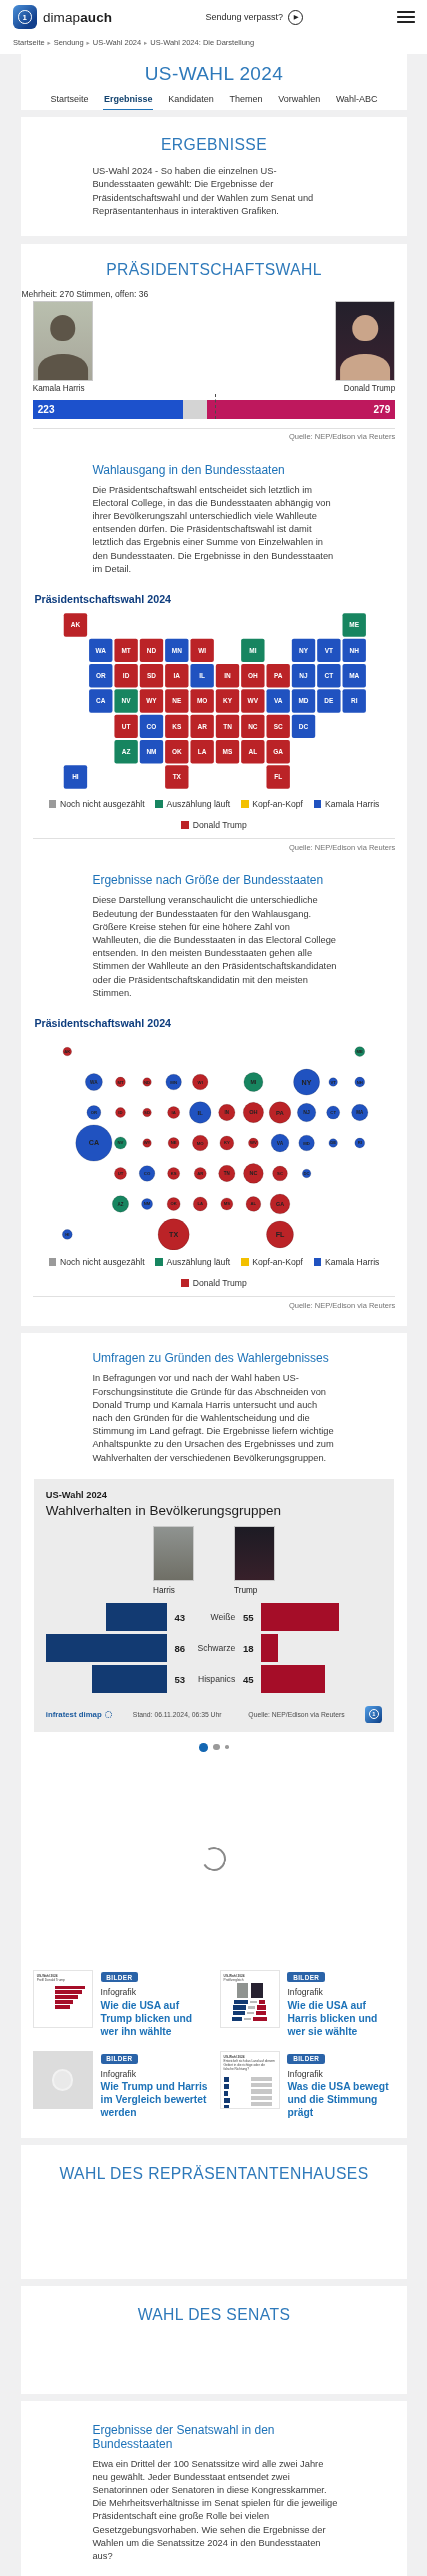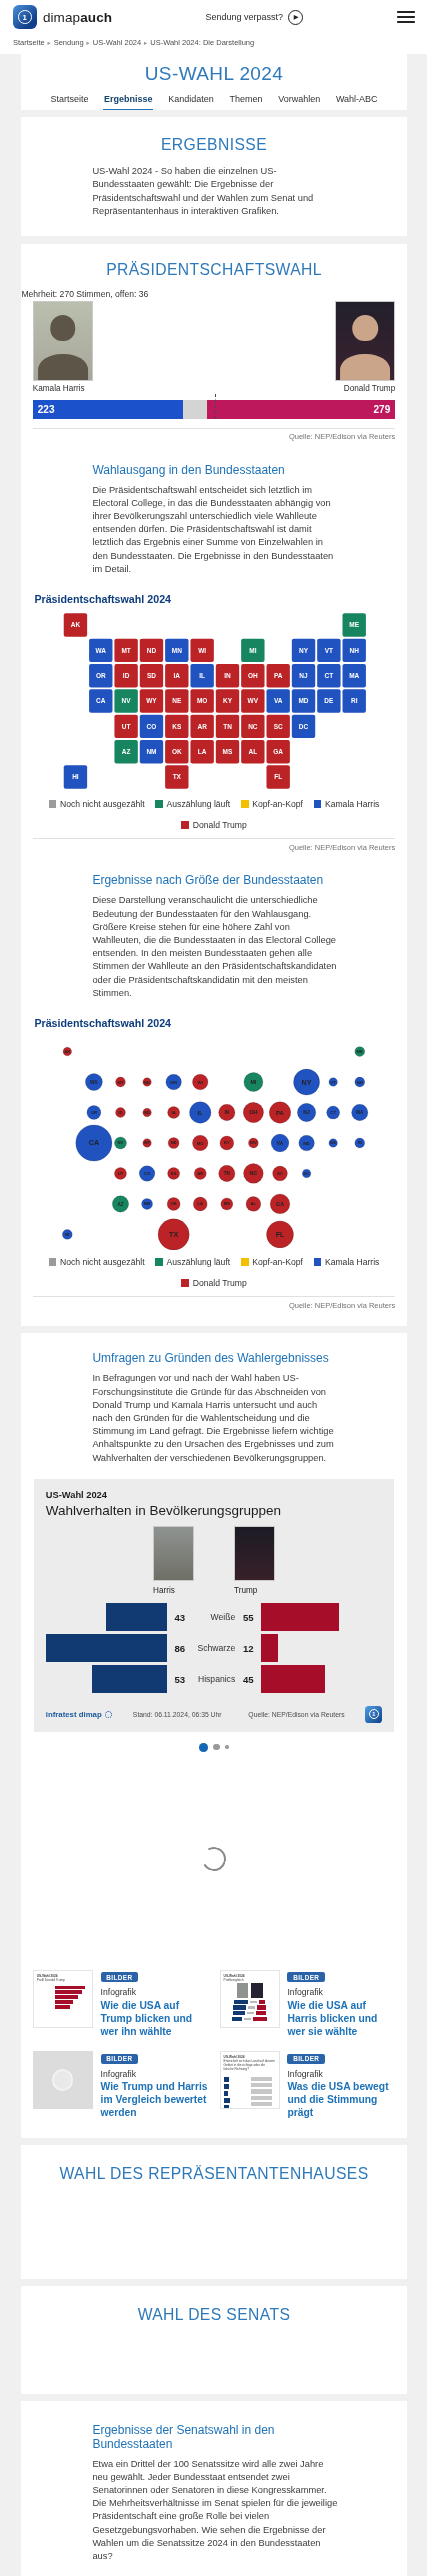--- a/index.html
+++ b/index.html
@@ -707,21 +707,21 @@
           <div class="zone">
             <div class="gbar" style="background: rgb(165, 13, 40); width: 63.9535%;"></div>
           </div>
         </div>
         <div class="grp-row">
           <div class="zone left">
             <div class="gbar" style="background: rgb(18, 58, 114); width: 100%;"></div>
           </div>
           <div class="gval">86</div>
           <div class="gcat">Schwarze</div>
-          <div class="gval">12</div>
+          <div class="gval">18</div>
           <div class="zone">
             <div class="gbar" style="background: rgb(165, 13, 40); width: 13.9535%;"></div>
           </div>
         </div>
         <div class="grp-row">
           <div class="zone left">
             <div class="gbar" style="background: rgb(18, 58, 114); width: 61.6279%;"></div>
           </div>
           <div class="gval">53</div>
           <div class="gcat">Hispanics</div>

